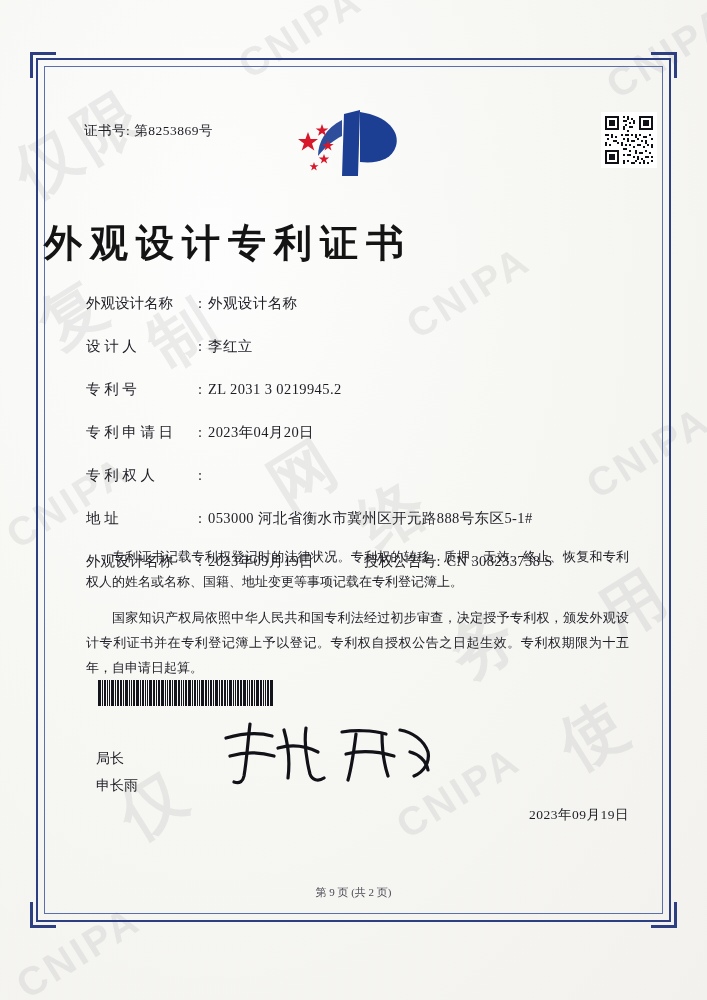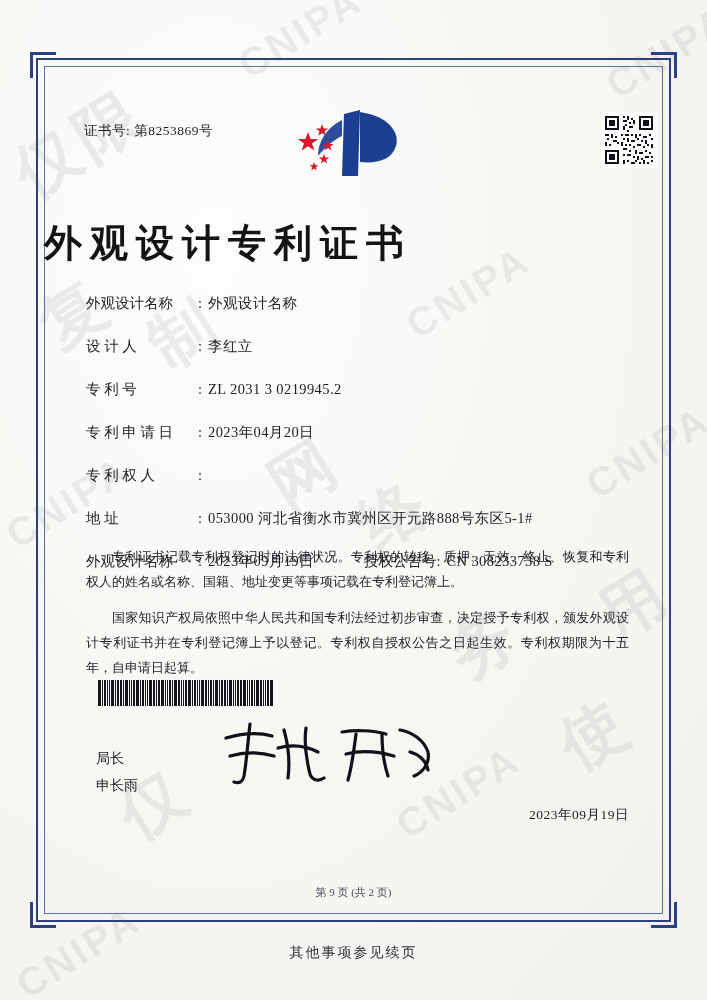--- a/index.html
+++ b/index.html
@@ -496,14 +496,13 @@
     <div class="sign-block">
       <div>局长</div>
       <div>申长雨</div>
     </div>
 
     <div class="issue-date">2023年09月19日</div>
 
     <div class="page-no">第 9 页 (共 2 页)</div>
   </div>
 
-  <div class="footer-note">其他事项参见续页</div>
 </div>
 
 </body></html>

